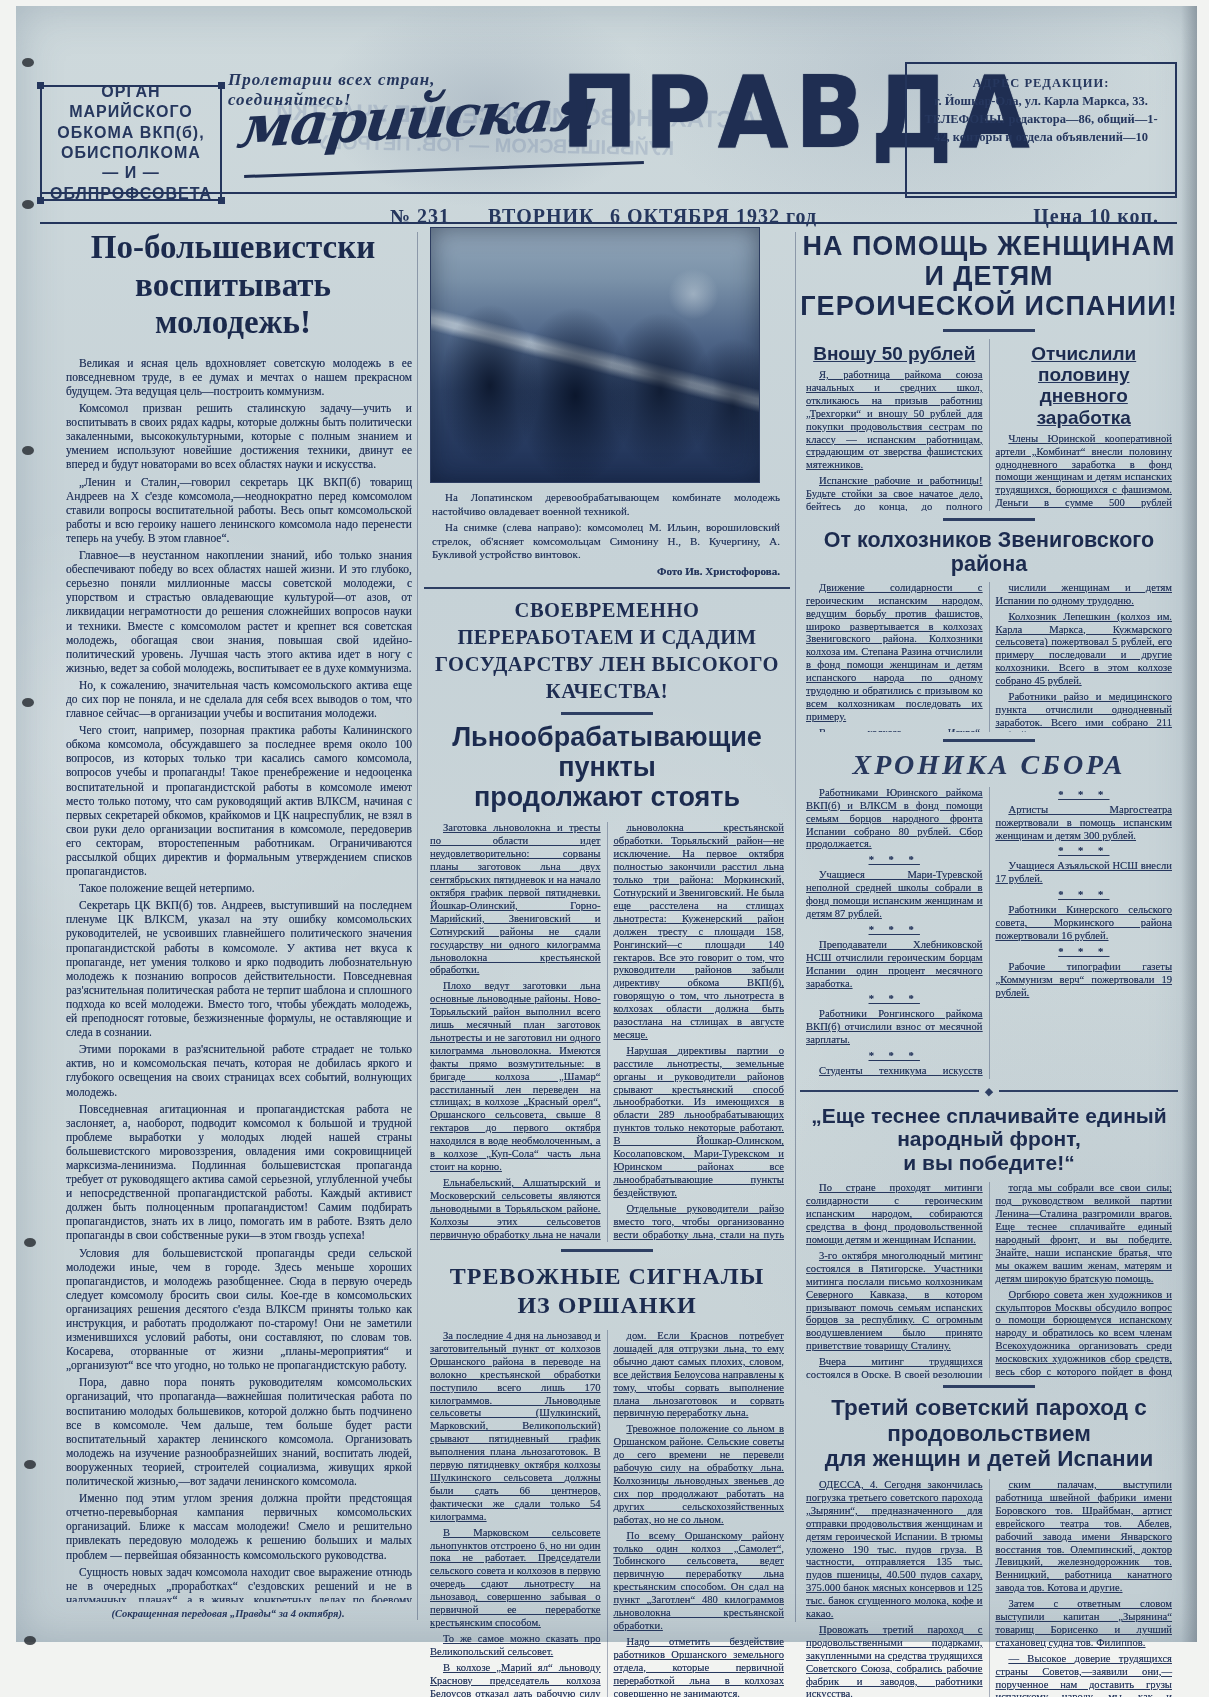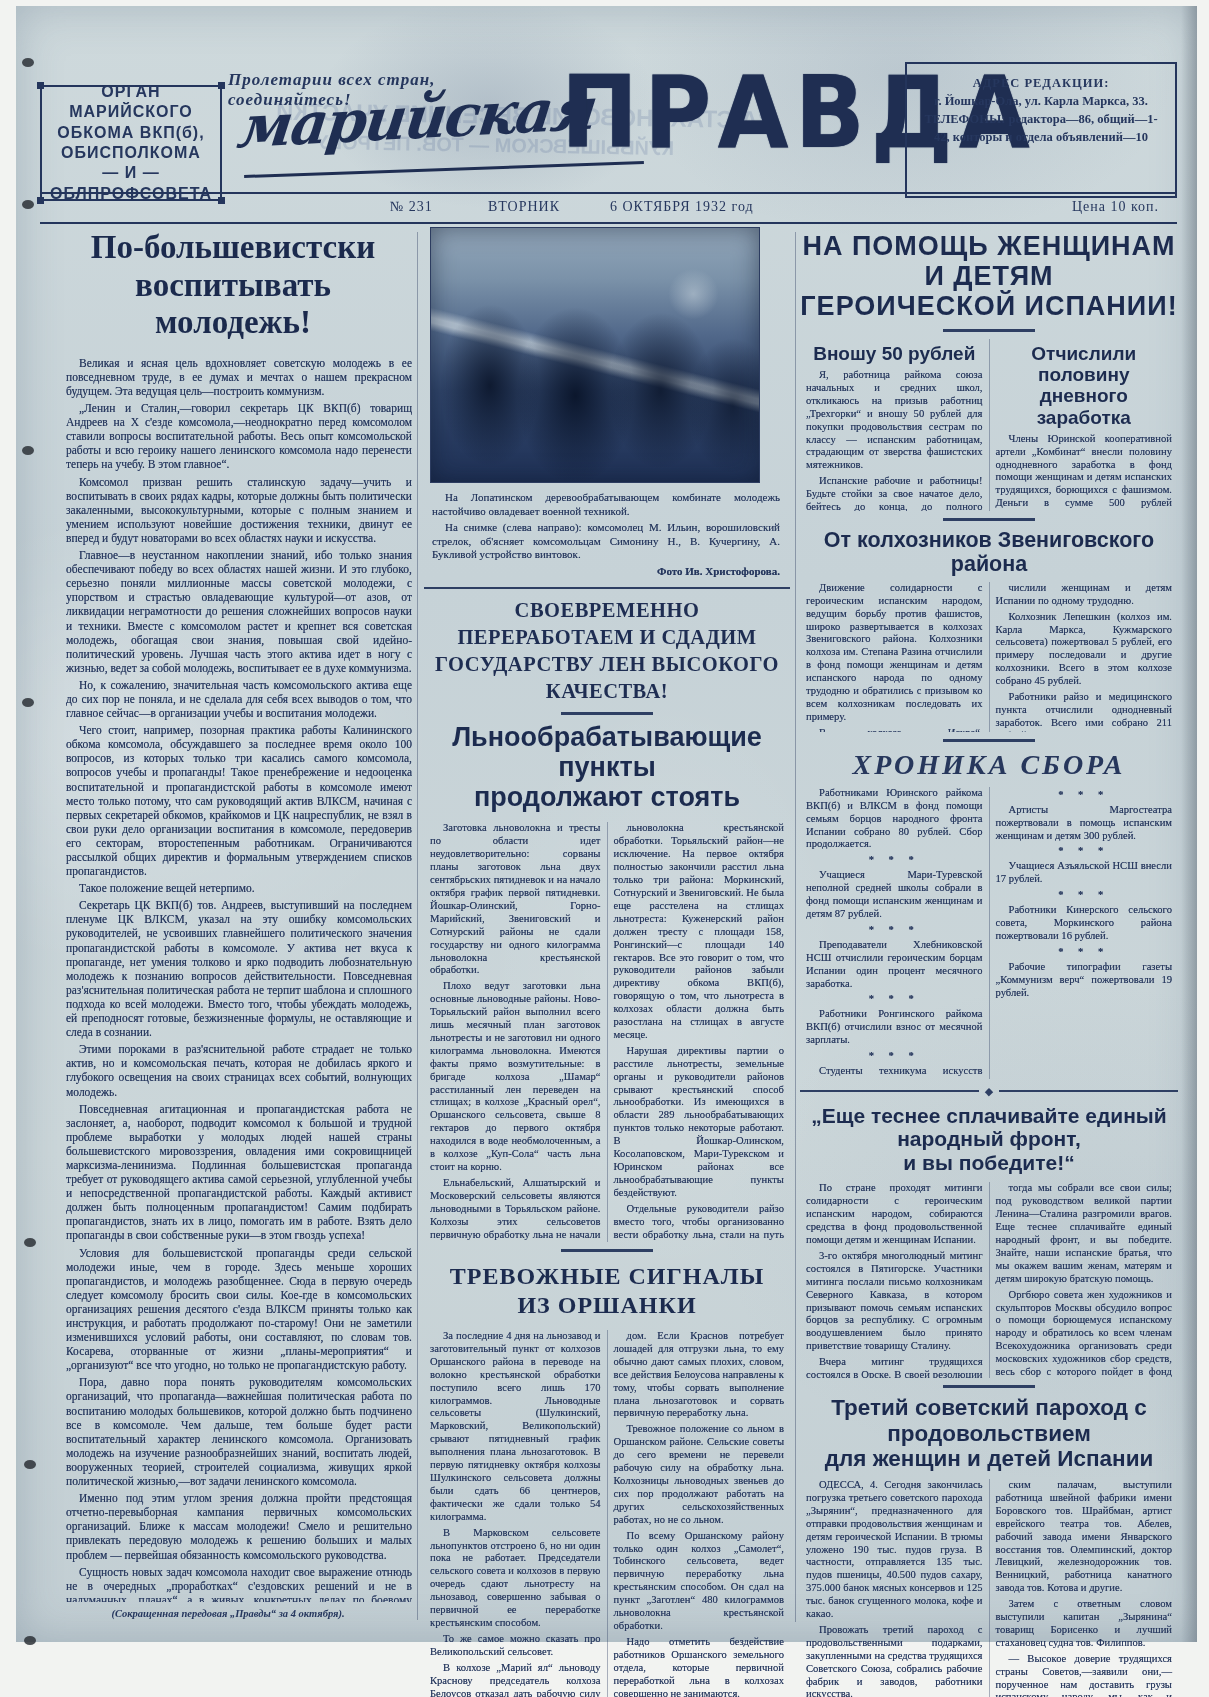--- a/index.html
+++ b/index.html
@@ -29,21 +29,21 @@
   .mast-swash{position:absolute;left:228px;top:162px;width:400px;height:3px;background:#1f2e52;transform:rotate(-2deg);}
   .mast-block{position:absolute;left:545px;top:58px;font-family:"DejaVu Sans",sans-serif;font-weight:bold;
     font-size:92px;line-height:1;letter-spacing:6px;color:#1f2e52;transform:scaleY(1.08);transform-origin:top left;
     text-shadow:0 0 1px rgba(31,46,82,.8);}
   .addr-box{position:absolute;left:889px;top:56px;width:272px;height:136px;border:2px solid #24355c;
     padding:10px 14px;box-sizing:border-box;text-align:center;font-weight:bold;font-size:12.5px;line-height:1.45;}
   .bleed{position:absolute;color:rgba(60,85,135,.17);font-weight:bold;font-family:"Liberation Sans",sans-serif;
     transform:scaleX(-1) rotate(-1deg);white-space:nowrap;}
   .dateline{position:absolute;left:24px;top:186px;width:1137px;border-top:2px solid #24355c;
     border-bottom:2px solid #24355c;height:28px;}
-  .dateline span{position:absolute;top:5px;font-weight:normal;font-size:14px;letter-spacing:1px;}
+  .dateline span{position:absolute;top:11px;font-weight:bold;font-size:20px;letter-spacing:1px;}
   
   .col-left{position:absolute;left:38px;top:221px;width:358px;height:1392px;display:flex;flex-direction:column;align-items:center;}
   .col-mid{position:absolute;left:408px;top:221px;width:366px;height:1395px;}
   .col-right{position:absolute;left:784px;top:221px;width:378px;height:1400px;}
   .vrule{position:absolute;width:1px;background:rgba(44,60,96,.4);}
   p{margin:0 0 3px;text-align:justify;text-indent:13px;font-size:11px;line-height:13.4px;
     text-shadow:0 0 .5px rgba(36,53,92,.65);}
   .col-left p{font-size:11.5px;line-height:14.1px;}
   .ed-title{font-weight:bold;font-size:33px;line-height:1.14;text-align:center;color:#1b2a4d;margin:2px 0 14px;}
   .ed-body{flex:1;overflow:hidden;margin-left:12px;}
@@ -63,21 +63,21 @@
   .caption p{font-size:11px;line-height:13.6px;}
   .credit{text-align:right;font-weight:bold;text-indent:0;}
   .hrule{height:2px;background:#2e3f63;margin:8px 0;}
   .shortrule{width:92px;height:3px;background:#2e3f63;margin:7px auto;}
   .banner{font-weight:bold;font-size:20.5px;line-height:1.32;text-align:center;letter-spacing:.5px;color:#1e2d52;margin:4px 0;}
   .hc{font-family:"Liberation Sans",sans-serif;font-weight:bold;text-align:center;color:#1c2b4f;line-height:1.12;}
   .flax-title{font-size:27px;margin:6px 0 10px;}
   .alarm-title{font-family:"Liberation Serif",serif;font-weight:bold;font-size:24px;text-align:center;
     letter-spacing:1px;color:#1c2b4f;line-height:1.2;margin:10px 0 10px;}
   .twocol{display:flex;}
-  .twocol>div{flex:1;padding:0 6px;overflow:hidden;}
+  .twocol>div{flex:1;padding:0 6px;overflow:hidden;text-decoration:underline;}
   .twocol>div+div{border-left:1px solid rgba(44,60,96,.38);}
   .twocol p{font-size:10.6px;line-height:12.9px;}
   
   .spain-head{font-size:27px;letter-spacing:1px;margin:4px 0 2px;}
   .sub-head{font-size:19px;margin:4px 0 5px;}
   .zveni-head{font-size:21.5px;margin:2px 0 6px;}
   .chron-head{font-style:italic;font-weight:bold;font-size:28px;letter-spacing:3px;text-align:center;
     color:#27375c;margin:2px 0 6px;font-family:"Liberation Serif",serif;}
   .front-head{font-size:21px;margin:4px 0 8px;}
   .steamer-head{font-size:22.5px;margin:4px 0 8px;}
@@ -130,22 +130,22 @@
     <div class="vrule" style="left:401px;top:226px;height:1388px"></div>
     <div class="vrule" style="left:779px;top:226px;height:1390px"></div>
 
     <div class="col-left">
       <div class="ed-title">
         <span>По-большевистски</span><br>
         <span>воспитывать молодежь!</span>
       </div>
       <div class="ed-body">
         <p>Великая и ясная цель вдохновляет советскую молодежь в ее повседневном труде, в ее думах и мечтах о нашем прекрасном будущем. Эта ведущая цель—построить коммунизм.</p>
+        <p>Комсомол призван решить сталинскую задачу—учить и воспитывать в своих рядах кадры, которые должны быть политически закаленными, высококультурными, которые с полным знанием и умением используют новейшие достижения техники, двинут ее вперед и будут новаторами во всех областях науки и искусства.</p>
         <p>„Ленин и Сталин,—говорил секретарь ЦК ВКП(б) товарищ Андреев на X с'езде комсомола,—неоднократно перед комсомолом ставили вопросы воспитательной работы. Весь опыт комсомольской работы и всю героику нашего ленинского комсомола надо перенести теперь на учебу. В этом главное“.</p>
-        <p>Комсомол призван решить сталинскую задачу—учить и воспитывать в своих рядах кадры, которые должны быть политически закаленными, высококультурными, которые с полным знанием и умением используют новейшие достижения техники, двинут ее вперед и будут новаторами во всех областях науки и искусства.</p>
         <p>Главное—в неустанном накоплении знаний, ибо только знания обеспечивают победу во всех областях нашей жизни. И это глубоко, серьезно поняли миллионные массы советской молодежи, с упорством и страстью овладевающие культурой—от азов, от ликвидации неграмотности до решения сложнейших вопросов науки и техники. Вместе с комсомолом растет и крепнет вся советская молодежь, обогащая свои знания, повышая свой идейно-политический уровень. Лучшая часть этого актива идет в ногу с жизнью, ведет за собой молодежь, воспитывает ее в духе коммунизма.</p>
         <p>Но, к сожалению, значительная часть комсомольского актива еще до сих пор не поняла, и не сделала для себя всех выводов о том, что главное сейчас—в организации учебы и воспитания молодежи.</p>
         <p>Чего стоит, например, позорная практика работы Калининского обкома комсомола, обсуждавшего за последнее время около 100 вопросов, из которых только три касались самого комсомола, вопросов учебы и пропаганды! Такое пренебрежение и недооценка воспитательной и пропагандистской работы в комсомоле имеют место только потому, что сам руководящий актив ВЛКСМ, начиная с первых секретарей обкомов, крайкомов и ЦК нацреспублик, не взял в свои руки дело организации воспитания в комсомоле, передоверив его секторам, второстепенным работникам. Ограничиваются рассылкой общих директив и формальным утверждением списков пропагандистов.</p>
         <p>Такое положение вещей нетерпимо.</p>
         <p>Секретарь ЦК ВКП(б) тов. Андреев, выступивший на последнем пленуме ЦК ВЛКСМ, указал на эту ошибку комсомольских руководителей, не усвоивших главнейшего политического значения пропагандистской работы в комсомоле. У актива нет вкуса к пропаганде, нет умения толково и ярко подводить любознательную молодежь к познанию вопросов действительности. Повседневная раз'яснительная политическая работа не терпит шаблона и сплошного подхода ко всей молодежи. Вместо того, чтобы убеждать молодежь, ей преподносят готовые, безжизненные формулы, не оставляющие и следа в сознании.</p>
         <p>Этими пороками в раз'яснительной работе страдает не только актив, но и комсомольская печать, которая не добилась яркого и глубокого освещения на своих страницах всех событий, волнующих молодежь.</p>
         <p>Повседневная агитационная и пропагандистская работа не заслоняет, а, наоборот, подводит комсомол к большой и трудной проблеме выработки у молодых людей нашей страны большевистского мировоззрения, овладения ими сокровищницей марксизма-ленинизма. Подлинная большевистская пропаганда требует от руководящего актива самой серьезной, углубленной учебы и непосредственной пропагандистской работы. Каждый активист должен быть полноценным пропагандистом! Самим подбирать пропагандистов, знать их в лицо, помогать им в работе. Взять дело пропаганды в свои собственные руки—в этом гвоздь успеха!</p>
         <p>Условия для большевистской пропаганды среди сельской молодежи иные, чем в городе. Здесь меньше хороших пропагандистов, и молодежь разобщеннее. Сюда в первую очередь следует комсомолу бросить свои силы. Кое-где в комсомольских организациях решения десятого с'езда ВЛКСМ приняты только как инструкция, и работать продолжают по-старому! Они не заметили изменившихся условий работы, они составляют, по словам тов. Косарева, оторванные от жизни „планы-мероприятия“ и „организуют“ все что угодно, но только не пропагандистскую работу.</p>
         <p>Пора, давно пора понять руководителям комсомольских организаций, что пропаганда—важнейшая политическая работа по воспитанию молодых большевиков, которой должно быть подчинено все в комсомоле. Чем дальше, тем больше будет расти воспитательный характер ленинского комсомола. Организовать молодежь на изучение разнообразнейших знаний, воспитать людей, вооруженных теорией, строителей социализма, живущих яркой политической жизнью,—вот задачи ленинского комсомола.</p>
         <p>Именно под этим углом зрения должна пройти предстоящая отчетно-перевыборная кампания первичных комсомольских организаций. Ближе к массам молодежи! Смело и решительно привлекать передовую молодежь к решению больших и малых проблем — первейшая обязанность комсомольского руководства.</p>

